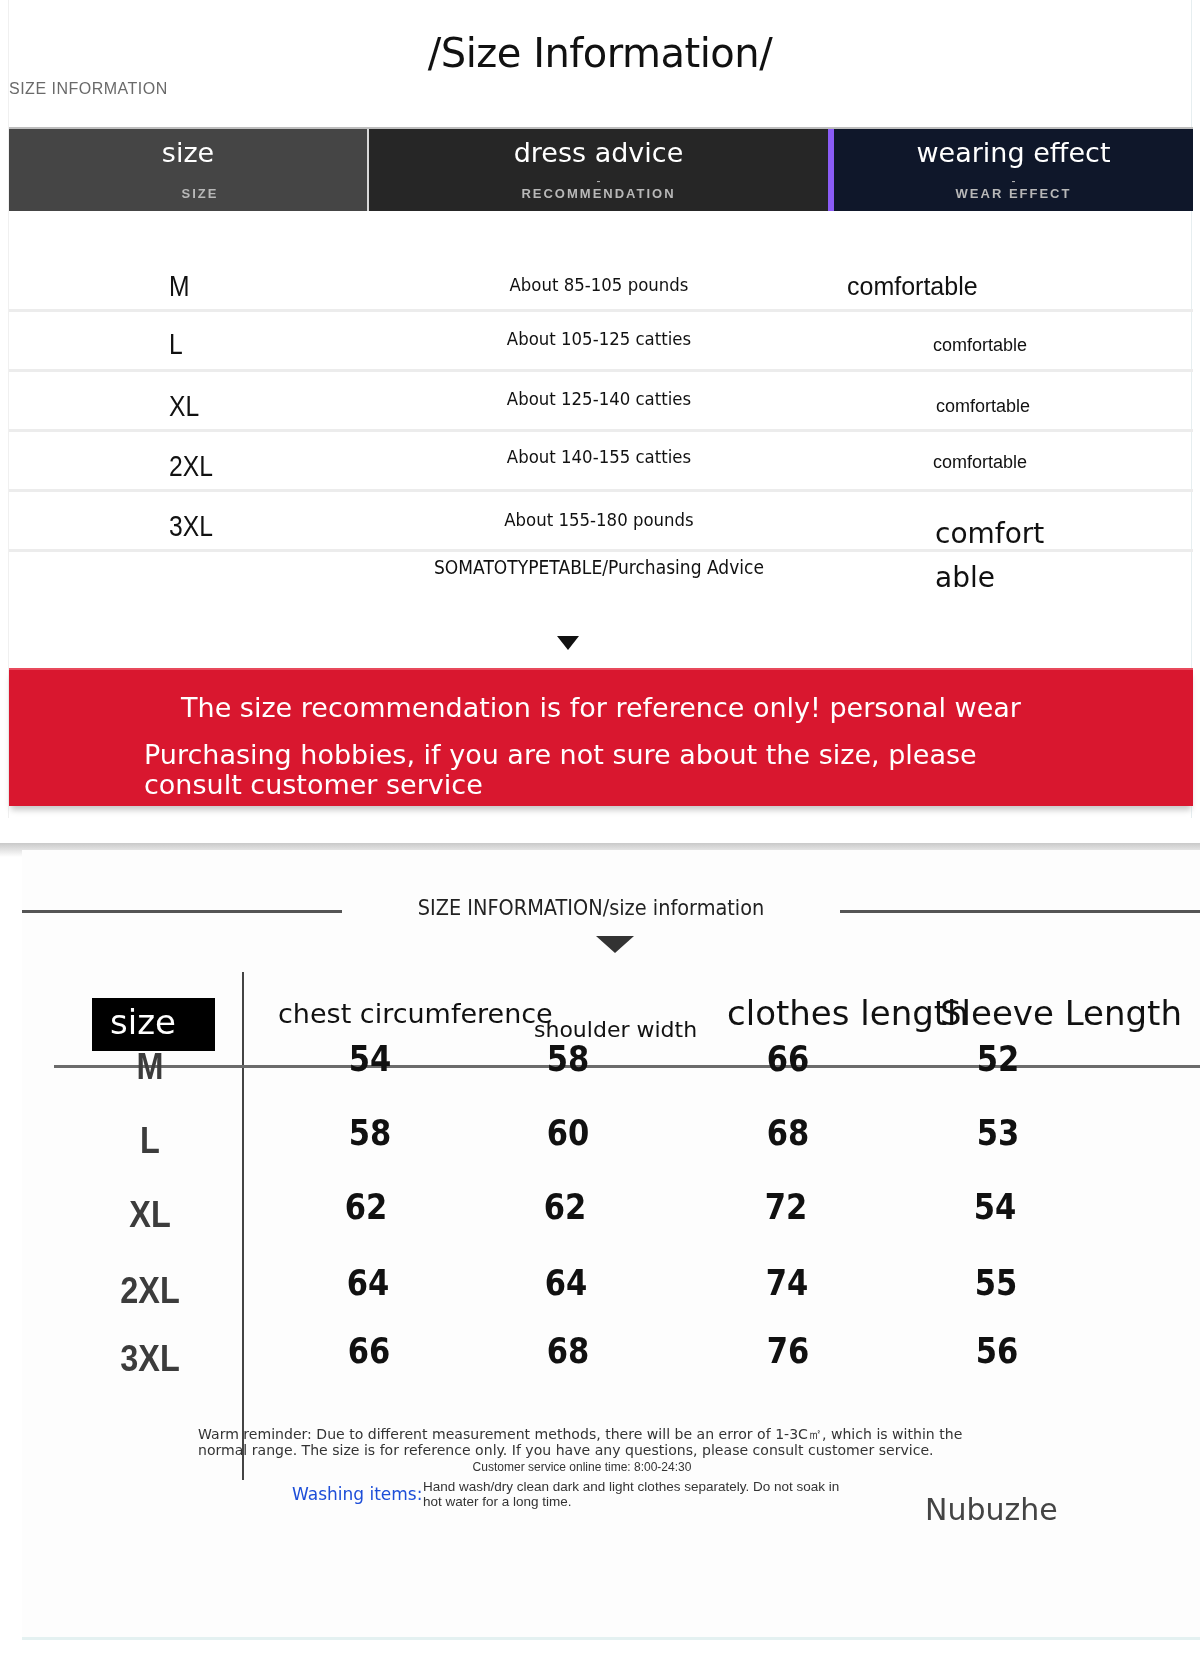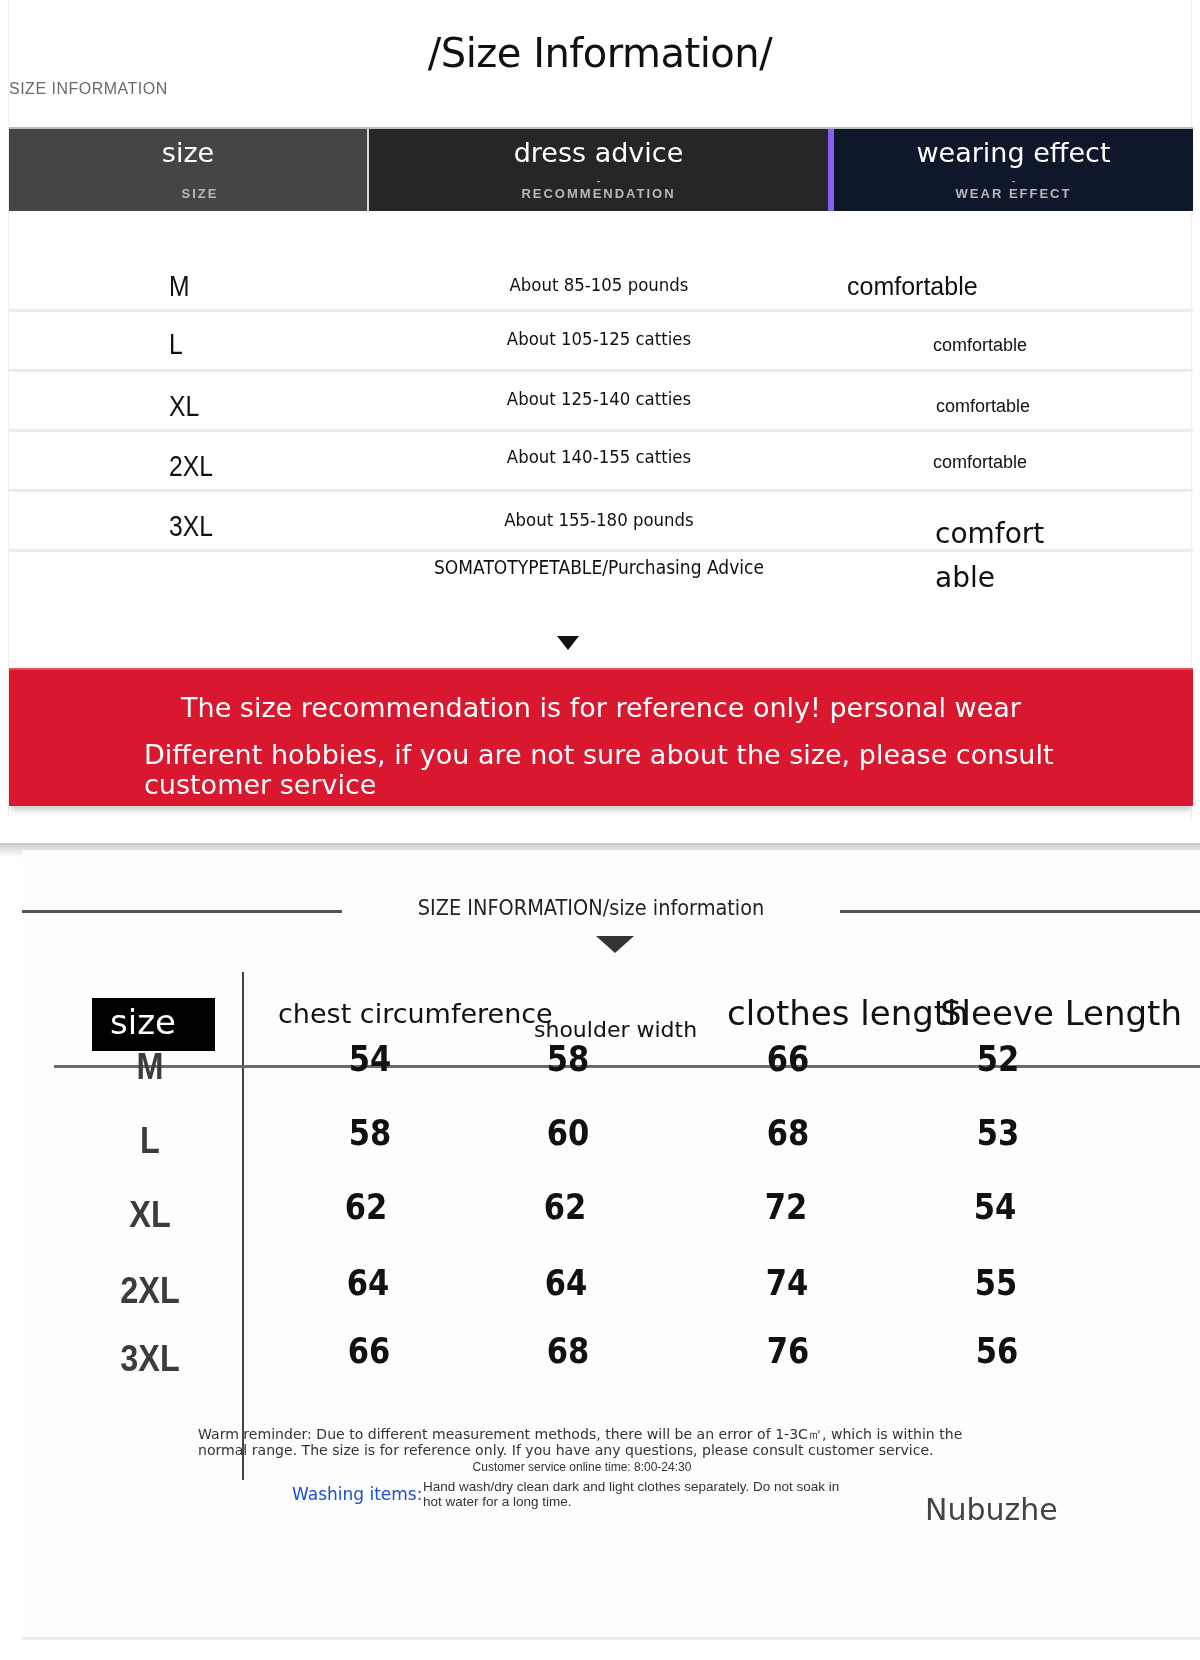--- a/index.html
+++ b/index.html
@@ -138,21 +138,21 @@
   <div class="eff-big">
     <div>comfort</div>
     <div>able</div>
   </div>
 
   <div class="somato">SOMATOTYPETABLE/Purchasing Advice</div>
   <div class="tri-down" style="left:548px; top:636px;"></div>
 
   <div class="red-banner">
     <div class="red-line1">The size recommendation is for reference only! personal wear</div>
-    <div class="red-line2">Different hobbies, if you are not sure about the size, please consult customer service</div>
+    <div class="red-line2">Purchasing hobbies, if you are not sure about the size, please consult customer service</div>
   </div>
 </div>
 
 <div class="sep-shadow"></div>
 
 <div class="panel-bot">
   <div class="rule-left"></div>
   <div class="sec2-title">SIZE INFORMATION/size information</div>
   <div class="rule-right"></div>
   <div class="tri-down" style="left:574px; top:86px; border-left-width:19px; border-right-width:19px; border-top-width:17px; border-top-color:#333;"></div>

